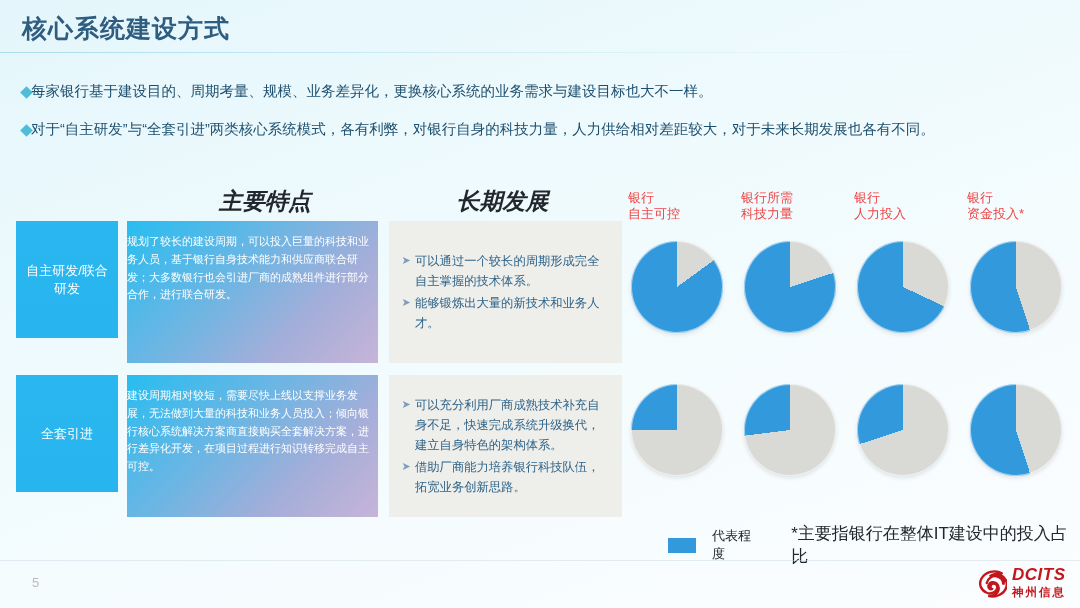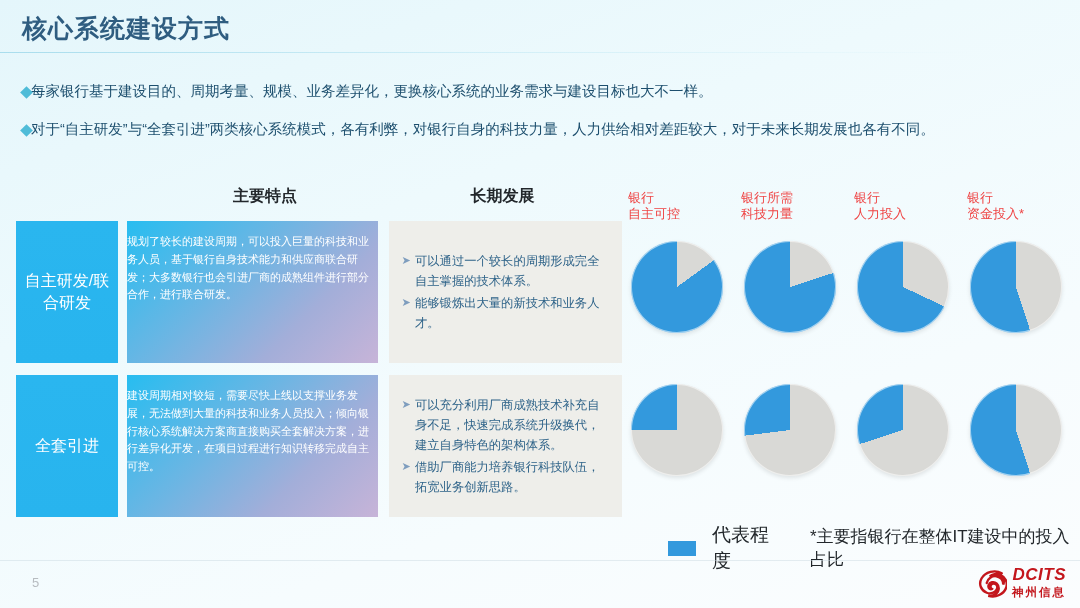--- a/index.html
+++ b/index.html
@@ -29,33 +29,34 @@
     width:9px;height:9px;background:#4fbcd8;
     transform:rotate(45deg);margin-top:6px;flex:0 0 auto;
   }
   .bullet-text{
     font-size:14.5px;color:#1d4f6e;line-height:1.25;
     white-space:nowrap;
   }
 
   
   .colhead{
-    position:absolute;font-size:16px;font-weight:bold;color:#22272b;
+    position:absolute;font-size:23px;font-weight:bold;color:#22272b;
     text-align:center;
+    font-style:italic;
   }
   #head-features{left:145px;top:186px;width:240px;}
   #head-longterm{left:390px;top:186px;width:225px;}
 
   
   .tbl{position:absolute;left:16px;top:221px;}
   .trow{display:flex;align-items:stretch;margin-bottom:12px;}
   .cell-label{
-    width:102px;height:142px;flex:0 0 auto;
+    width:102px;height:117px;flex:0 0 auto;
     background:linear-gradient(180deg,#2ab6ef 0%,#28b4ee 100%);
-    color:#ffffff;font-size:16px;line-height:1.35;
+    color:#ffffff;font-size:13px;line-height:1.35;
     display:flex;align-items:center;justify-content:center;text-align:center;
     padding:0 6px;box-sizing:border-box;
   }
   .cell-desc{
     width:251px;height:142px;flex:0 0 auto;margin-left:9px;
     background:linear-gradient(135deg,#27bdf0 0%,#68b6e4 38%,#a3aed9 70%,#c7b4d8 100%);
     color:#ffffff;font-size:11px;line-height:1.62;
     padding:12px 0;box-sizing:border-box;
   }
   .cell-long{
@@ -86,32 +87,32 @@
     position:relative;
   }
   .pie::after{
     content:"";position:absolute;inset:0;border-radius:50%;
     box-shadow:inset 0 0 0 1px rgba(255,255,255,.55);
   }
 
   
   .legend{position:absolute;left:668px;top:522px;display:flex;align-items:center;}
   .swatch{width:28px;height:15px;background:#3399dd;flex:0 0 auto;}
-  .legend-label{margin-left:16px;font-size:19px;color:#22272b;}
+  .legend-label{margin-left:16px;font-size:13px;color:#22272b;}
   .legend-note{margin-left:28px;font-size:17px;color:#22272b;}
 
   
   .pageno{
     position:absolute;left:32px;top:575px;font-size:13px;color:#b7bcc0;
   }
   .footer-rule{
     position:absolute;left:0;top:560px;width:1080px;height:1px;
     background:rgba(200,215,225,.45);
   }
-  .logo{position:absolute;right:14px;top:566px;display:flex;align-items:center;text-align:right;}
+  .logo{position:absolute;right:14px;top:566px;display:flex;align-items:center;}
   .logo-mark{width:30px;height:30px;flex:0 0 auto;}
   .logo-txt{margin-left:5px;line-height:1;}
   .logo-en{font-size:17px;font-weight:bold;color:#c3161c;letter-spacing:.5px;font-style:italic;}
   .logo-cn{font-size:11.5px;font-weight:bold;color:#c3161c;letter-spacing:2px;margin-top:18px;}
 </style>
 </head>
 <body>
 
 <div class="slide">
 

